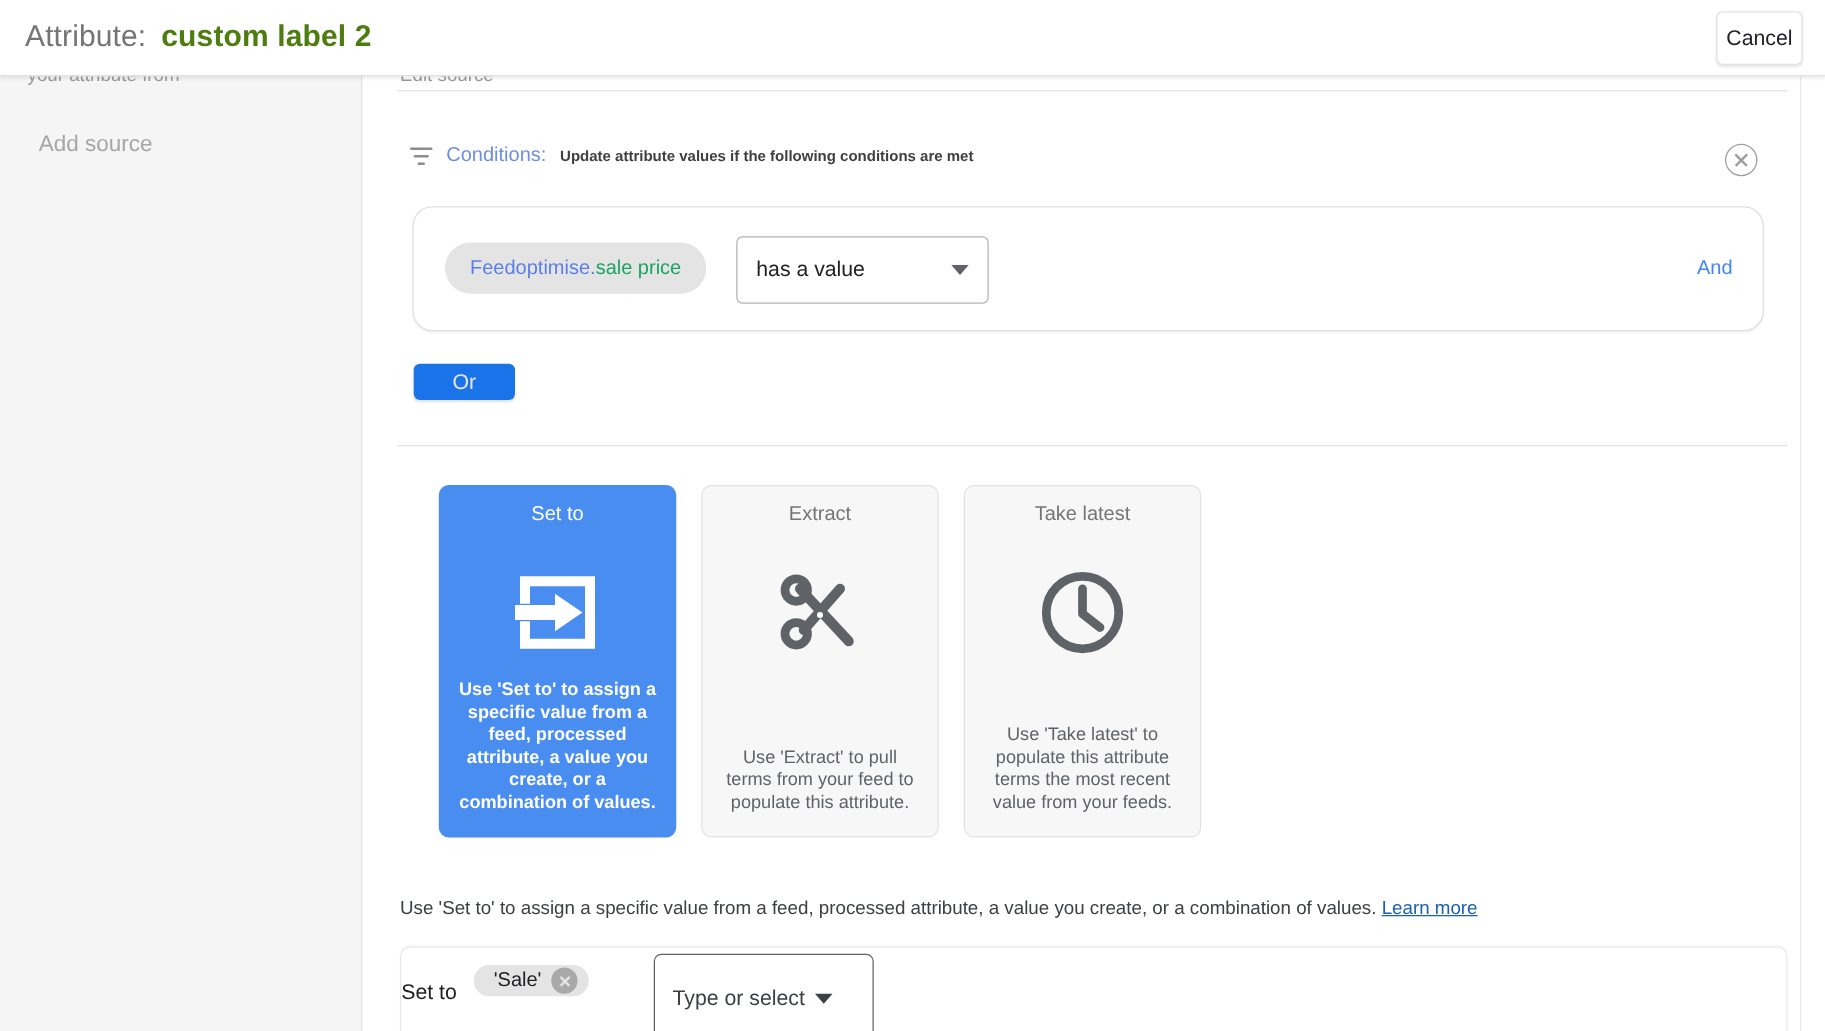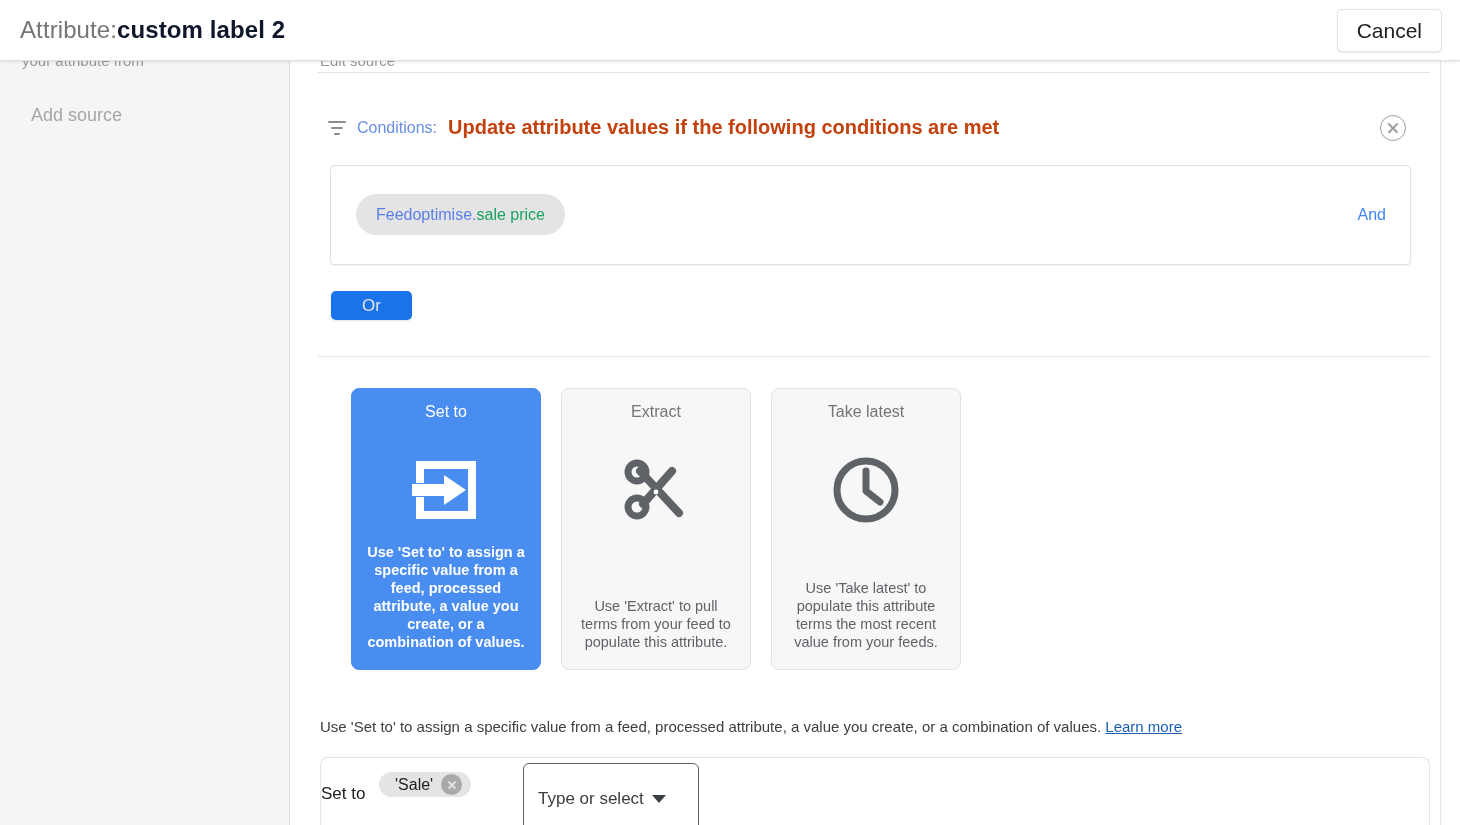--- a/index.html
+++ b/index.html
@@ -25,35 +25,35 @@
     align-items: center;
   }
   .topbar-title {
     margin-left: 20px;
     font-size: 24px;
     color: #757575;
     white-space: nowrap;
     letter-spacing: 0.1px;
   }
   .topbar-title .attr-name {
-    color: #0f172a;
+    color: #4d7c0f;
     font-weight: bold;
-    margin-left: 0;
+    margin-left: 12px;
   }
   .topbar-actions {
     margin-left: auto;
     margin-right: 18px;
     display: flex;
     align-items: center;
     gap: 12px;
   }
   .btn-cancel {
     height: 43px;
-    padding: 0 19px;
-    font-size: 21px;
+    padding: 0 7px;
+    font-size: 17px;
     color: #202124;
     background: #ffffff;
     border: 1px solid #e3e3e3;
     border-radius: 5px;
     box-shadow: 0 1px 2px rgba(0,0,0,0.10);
     cursor: pointer;
     font-family: inherit;
     line-height: 1;
   }
   .btn-savedraft {
@@ -148,22 +148,22 @@
   }
   .filter-icon i:nth-child(1) { width: 18px; }
   .filter-icon i:nth-child(2) { width: 12px; }
   .filter-icon i:nth-child(3) { width: 6px;  }
   .cond-label {
     font-size: 16px;
     color: #6a8ee0;
     white-space: nowrap;
   }
   .cond-value {
-    font-size: 20px;
-    color: #c2410c;
+    font-size: 12px;
+    color: #404040;
     font-weight: bold;
     white-space: nowrap;
     cursor: pointer;
   }
 
   .close-circle {
     position: absolute;
     right: 44px; top: 54px;
     width: 26px; height: 26px;
     border: 1.6px solid #9e9e9e;
@@ -180,21 +180,21 @@
   .close-circle::before { transform: translate(-50%,-50%) rotate(45deg); }
   .close-circle::after  { transform: translate(-50%,-50%) rotate(-45deg); }
 
   
   .cond-card {
     position: absolute;
     left: 40px; top: 104px;
     width: 1081px; height: 100px;
     background: #ffffff;
     border: 1px solid #e0e0e0;
-    border-radius: 4px;
+    border-radius: 16px;
     box-shadow: 0 1px 2px rgba(0,0,0,0.05);
   }
   .chip-attr {
     position: absolute;
     left: 25px; top: 28px;
     height: 41px;
     padding: 0 20px;
     background: #e4e4e4;
     border-radius: 21px;
     display: flex;
@@ -426,20 +426,24 @@
       </span>
     <span class="cond-label">Conditions:</span>
     <span class="cond-value">Update attribute values if the following conditions are met</span>
   </div>
   <div class="close-circle"></div>
 
   <div class="cond-card">
     <div class="chip-attr">
       <span class="src">Feedoptimise.</span>
         <span class="fld">sale price</span>
+    </div>
+    <div class="select-box">
+      <span class="sel-text">has a value</span>
+      <span class="caret"></span>
     </div>
     <span class="and-link">And</span>
   </div>
 
   <button class="btn-or">Or</button>
 
   <div class="hr-mid"></div>
 
   <div class="cards">
 

